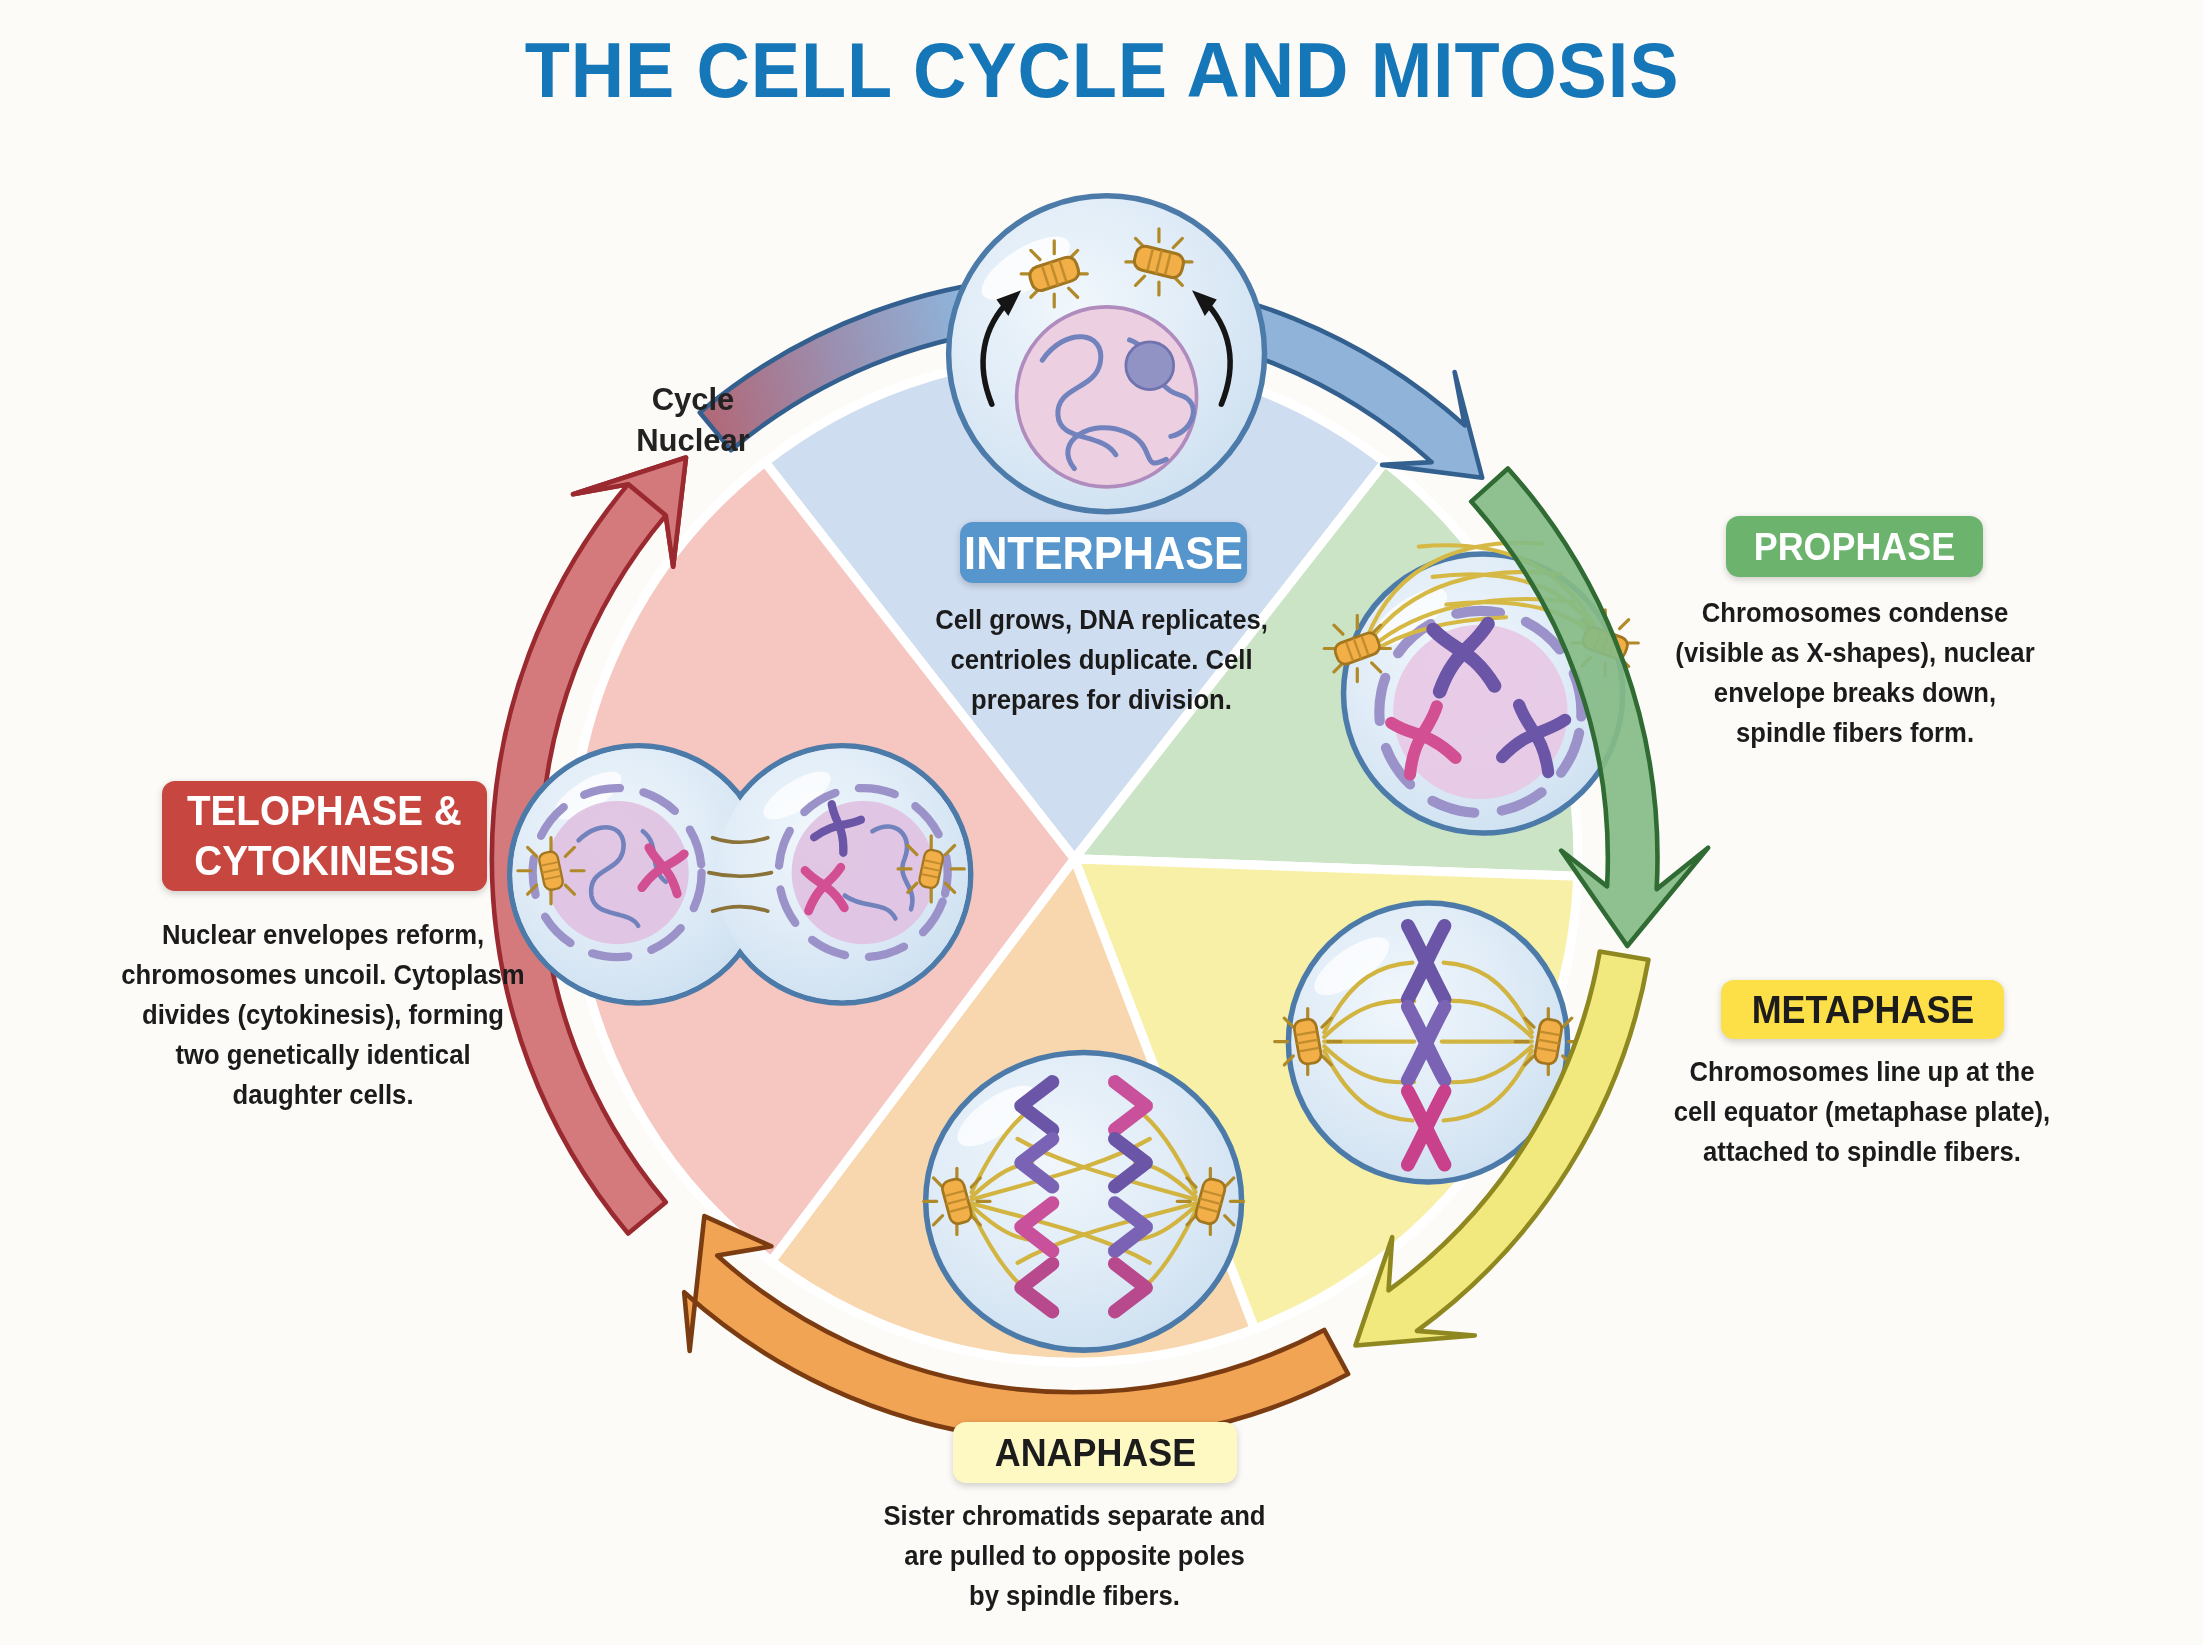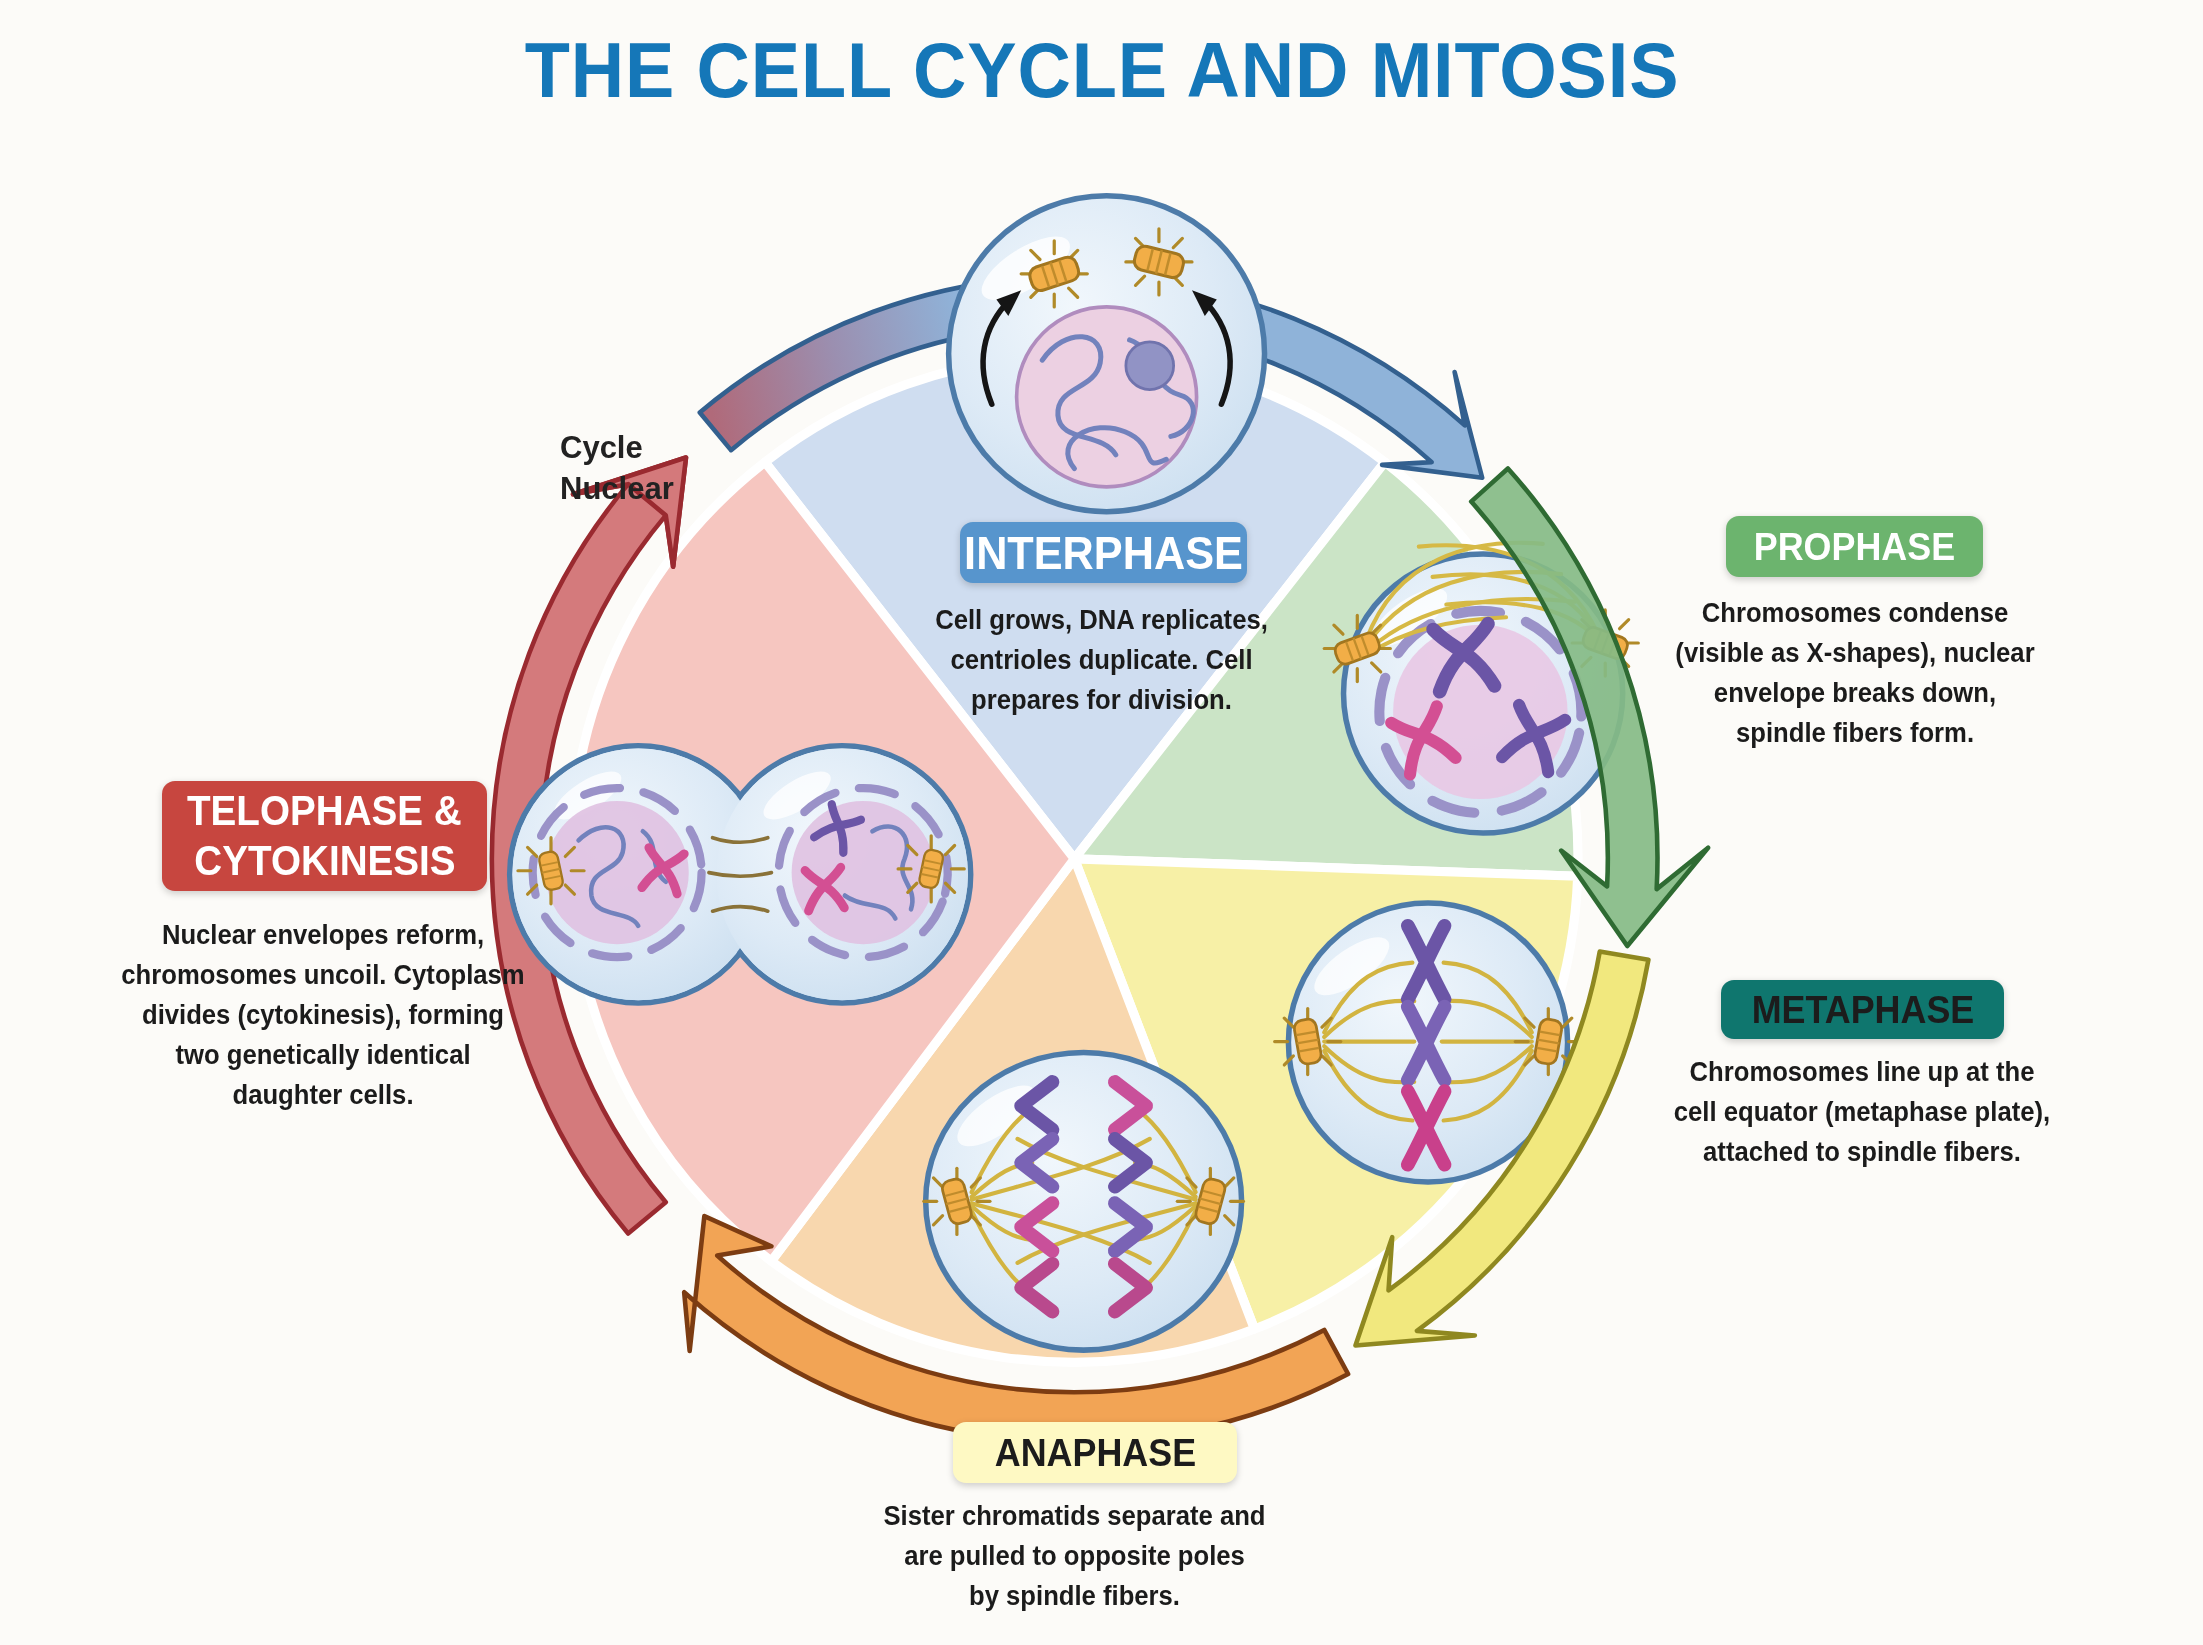--- a/index.html
+++ b/index.html
@@ -2,29 +2,29 @@
 <html style="font-size:14.7px"><head>
 <meta charset="utf-8">
 <style>
   html,body{margin:0;padding:0;background:#fcfbf8;}
   body{width:2204px;height:1646px;overflow:hidden;font-family:"Liberation Sans",sans-serif;}
   .poster{position:relative;width:2204px;height:1646px;background:#fcfbf8;text-decoration:underline;}
   .title{position:absolute;left:0;right:0;top:26px;text-align:center;
          font-size:77px;font-weight:700;color:#1577b8;letter-spacing:0.9px;
          transform:scaleX(.96);transform-origin:50% 0;}
   .diagram-svg{position:absolute;left:0;top:0;width:2204px;height:1646px;}
-  .cycle-repeats{position:absolute;left:560px;top:379px;width:266px;
-                 font-size:31px;font-weight:700;color:#222;line-height:41px;margin-top:48px;}
+  .cycle-repeats{position:absolute;left:560px;top:379px;width:266px;text-align:center;
+                 font-size:31px;font-weight:700;color:#222;line-height:41px;}
   .badge{position:absolute;border-radius:13px;display:flex;flex-direction:column;
          align-items:center;justify-content:center;font-weight:700;
          box-shadow:0 2.8px 7.3px rgba(0,0,0,.18);}
   .badge span{display:block;transform:scaleX(.92);white-space:nowrap;}
   .badge-interphase{left:960px;top:522px;width:287px;height:61px;background:#5795cd;color:#fff;font-size:47px;}
   .badge-prophase{left:1726px;top:516px;width:257px;height:61px;background:#6cb46e;color:#fff;font-size:39px;}
-  .badge-metaphase{left:1721px;top:980px;width:283px;height:59px;background:#0f766e;color:#1c1c1c;font-size:39px;}
+  .badge-metaphase{left:1721px;top:980px;width:283px;height:59px;background:#fde047;color:#1c1c1c;font-size:39px;}
   .badge-anaphase{left:953px;top:1422px;width:284px;height:61px;background:#fef9c3;color:#1c1c1c;font-size:39px;}
   .badge-telophase{left:162px;top:781px;width:325px;height:110px;background:#c7463f;color:#fff;font-size:42px;line-height:50px;}
   .desc{position:absolute;text-align:center;font-size:28.5px;font-weight:700;color:#1b1b1b;
         line-height:40px;transform:scaleX(.9);transform-origin:50% 0;}
   .desc-interphase{left:826px;top:599px;width:551px;}
   .desc-prophase{left:1616px;top:592px;width:478px;}
   .desc-metaphase{left:1614px;top:1051px;width:496px;}
   .desc-anaphase{left:808px;top:1495px;width:533px;}
   .desc-telophase{left:29px;top:914px;width:588px;}
 </style>

